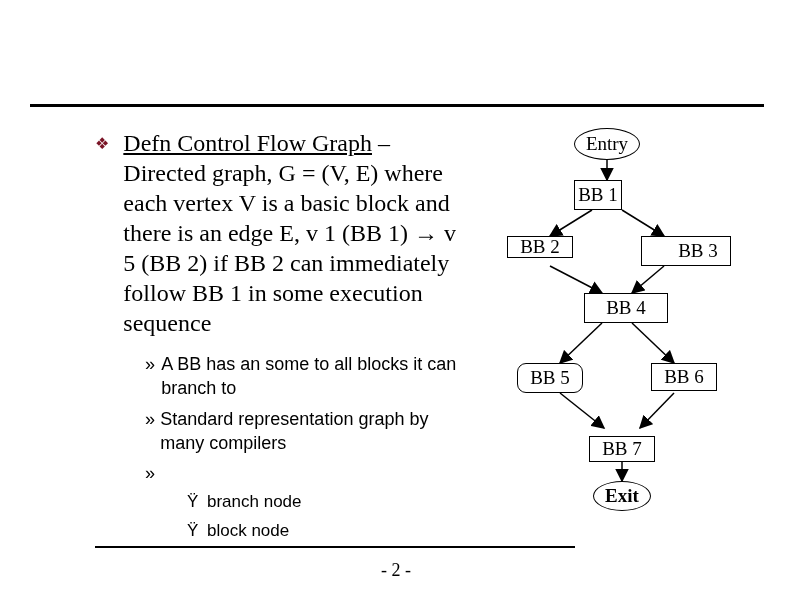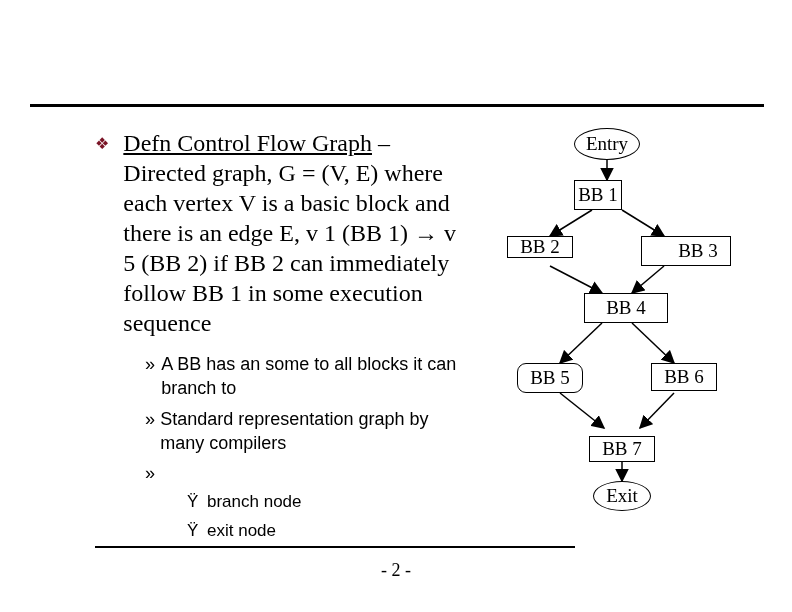--- a/index.html
+++ b/index.html
@@ -56,21 +56,21 @@
       <div class="item">
         <span class="gly">»</span>
       </div>
       <div class="subsub">
         <div class="item">
           <span class="gly">Ÿ</span>
           <span>branch node</span>
         </div>
         <div class="item">
           <span class="gly">Ÿ</span>
-          <span>exit node</span>
+          <span>block node</span>
         </div>
       </div>
     </div>
   </div>
 
   <div class="diagram">
     <svg width="250" height="400">
       <defs>
         <marker id="ah" markerWidth="9" markerHeight="9" refX="8" refY="4.5" orient="auto">
           <path d="M0,0 L9,4.5 L0,9 z" class="arrowhead"></path>
@@ -99,18 +99,18 @@
     </svg>
 
     <div class="node ell" style="left:92px; top:0px;  width:66px; height:32px;">Entry</div>
     <div class="node" style="left:92px; top:52px; width:48px; height:30px;">BB 1</div>
     <div class="node" style="left:25px; top:108px;width:66px; height:22px;">BB 2</div>
     <div class="node" style="left:159px;top:108px;width:90px; height:30px;padding-left:24px;">BB 3</div>
     <div class="node" style="left:102px;top:165px;width:84px; height:30px;">BB 4</div>
     <div class="node" style="left:35px; top:235px;width:66px; height:30px;border-radius:9px;">BB 5</div>
     <div class="node" style="left:169px;top:235px;width:66px; height:28px;">BB 6</div>
     <div class="node" style="left:107px;top:300px;width:66px; height:26px;margin-top:8px;">BB 7</div>
-    <div class="node ell" style="left:111px;top:353px;width:58px; height:30px;">Exit</div>
+    <div class="node ell" style="left:111px;top:353px;width:58px; height:30px;font-weight:bold;">Exit</div>
   </div>
 
   <div class="footer-line"></div>
   <div class="page-num">- 2 -</div>
 </div>
 
 </body></html>

